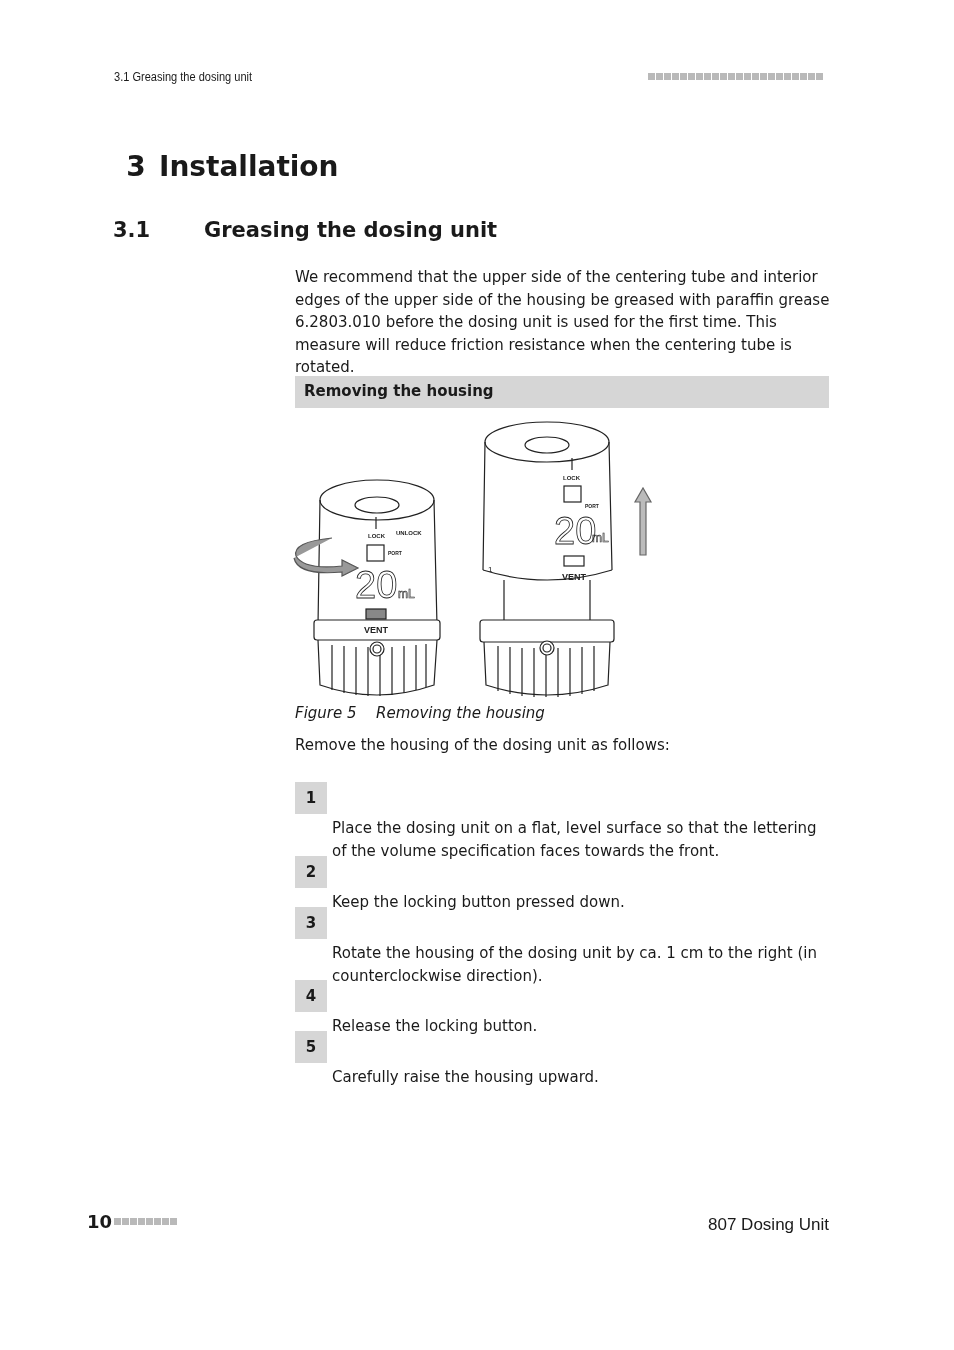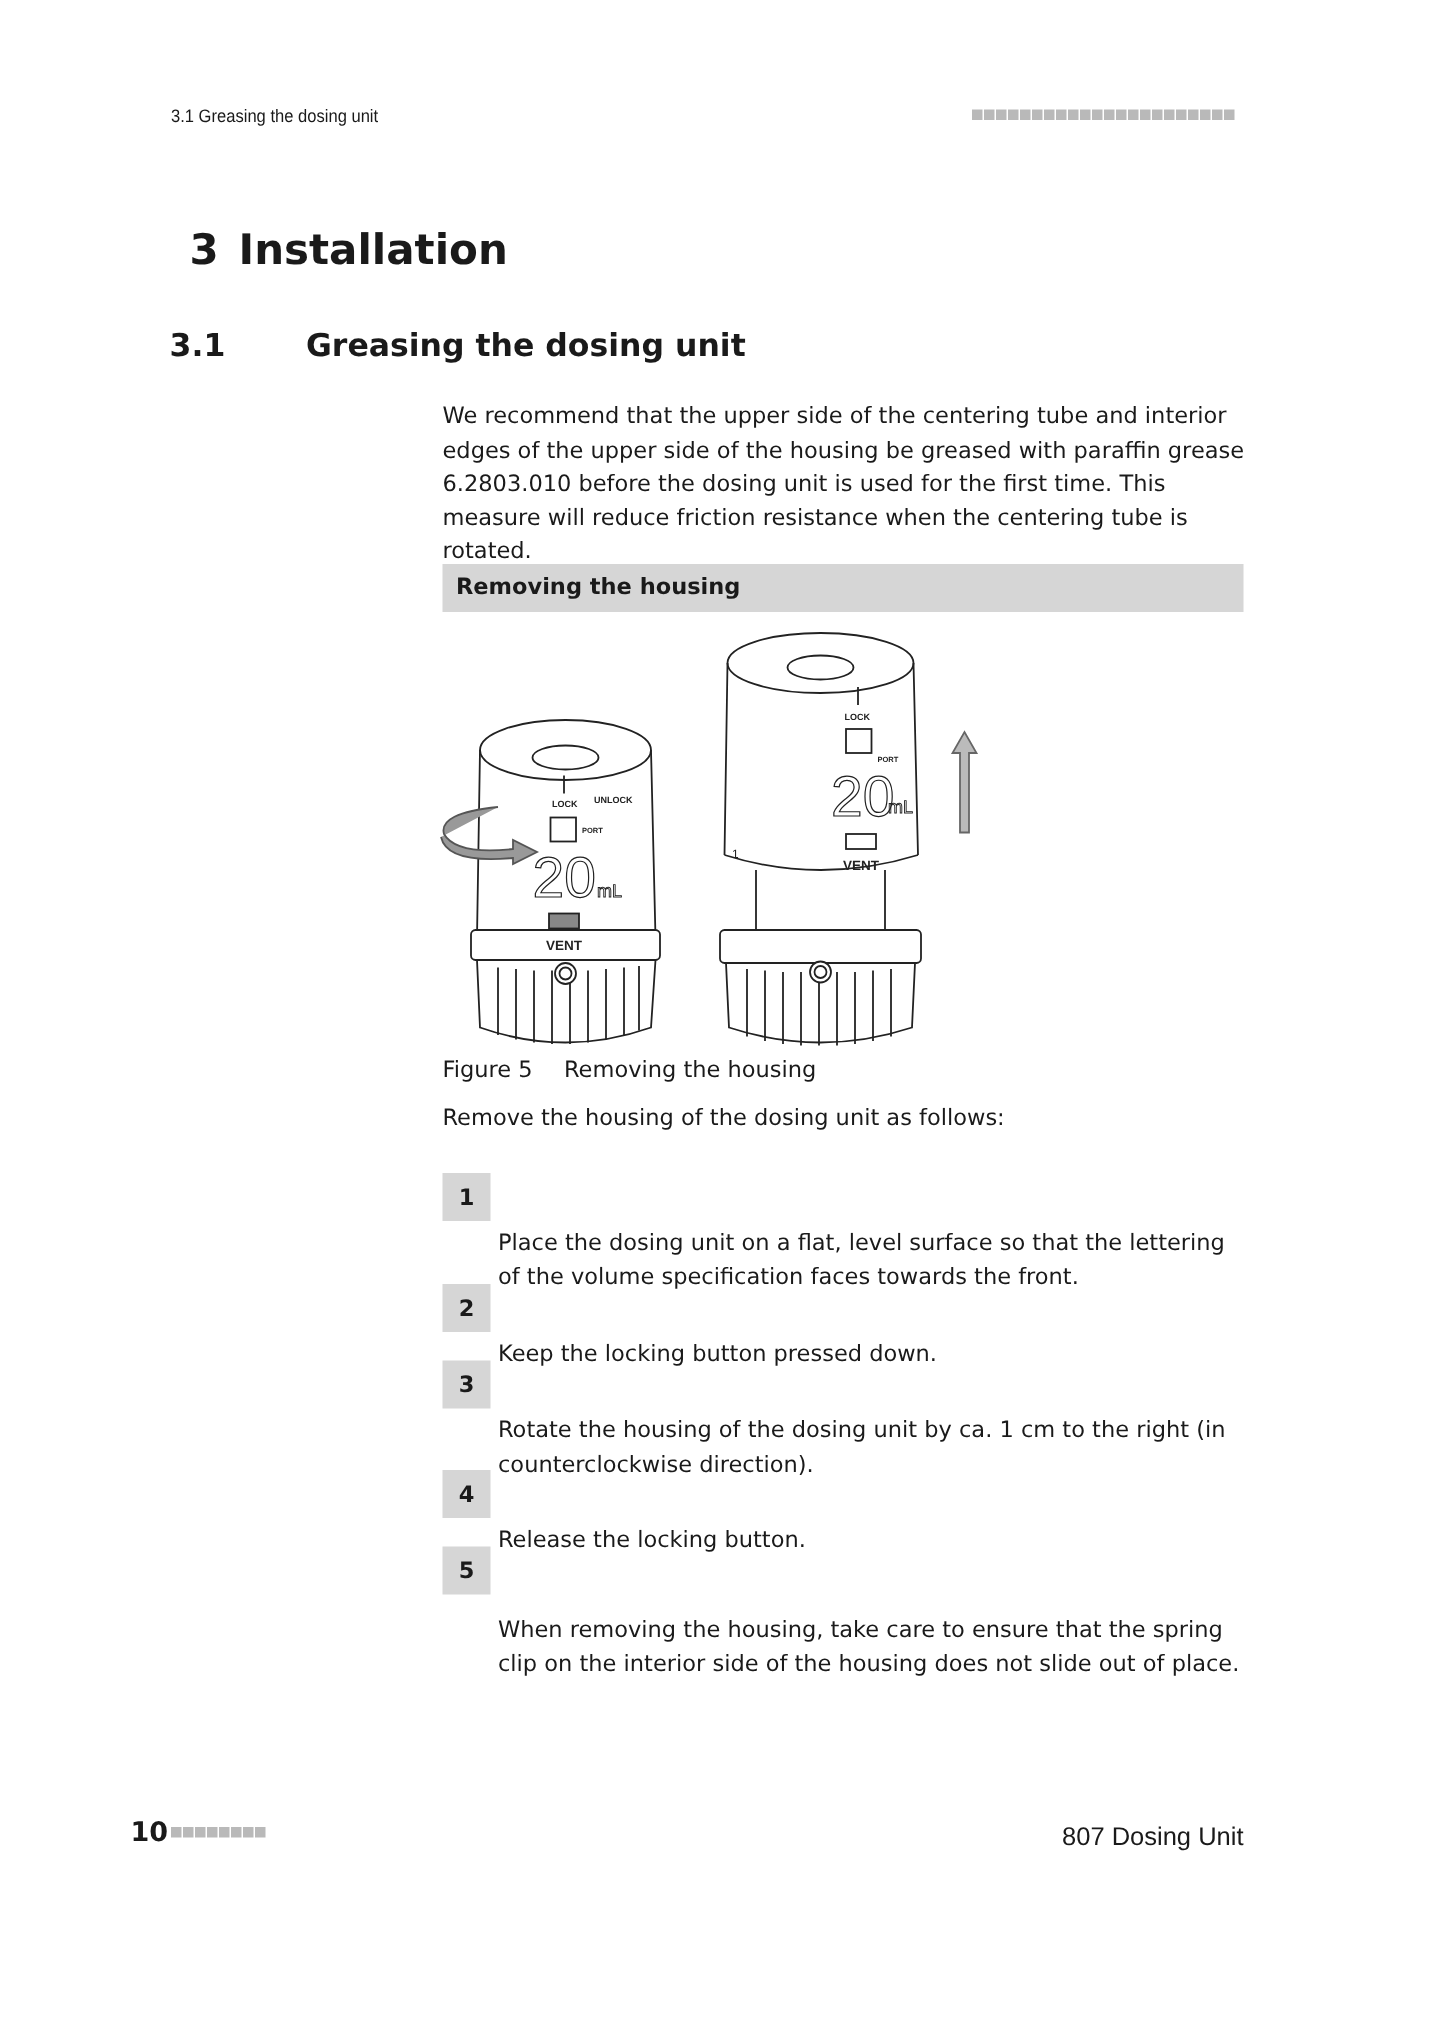--- a/index.html
+++ b/index.html
@@ -11,21 +11,21 @@
   .dots span { display: inline-block; width: 7px; height: 7px; background: #b9b9b9; }
   .head-dots { left: 648px; top: 73px; }
   .h1 { left: 113px; top: 150px; font-size: 28px; font-weight: bold; text-align: center; }
   .h1 .num { display: inline-block; width: 46px; }
   .h2 { left: 113px; top: 218px; font-size: 21px; font-weight: bold; }
   .h2 .num { display: inline-block; width: 91px; }
   .intro { left: 295px; top: 266px; width: 540px; font-size: 15px; line-height: 22.5px; }
   .subhead { left: 295px; top: 376px; width: 534px; height: 32px; background: #d6d6d6; }
   .subhead span { position: absolute; left: 9px; top: 6px; font-size: 15px; font-weight: bold; }
   .figure { left: 292px; top: 420px; width: 380px; height: 285px; }
-  .caption { left: 295px; top: 704px; font-size: 15px; }
+  .caption { left: 295px; top: 704px; font-size: 15px; font-style: italic; }
   .caption .fignum { display: inline-block; width: 81px; }
   .lead { left: 295px; top: 736px; font-size: 15px; }
   .step { left: 295px; width: 540px; display: flex; }
   .step .badge { width: 32px; height: 32px; background: #d6d6d6; font-weight: bold; font-size: 15px;
                  display: flex; align-items: center; justify-content: center; flex: none; }
   .step .txt { margin-left: 5px; font-size: 15px; line-height: 22.5px; padding-top: 4px; width: 500px; margin-top: 31px; }
   .step .note { margin-top: 9px; }
   .page-num { left: 87px; top: 1211px; font-size: 18px; font-weight: bold; }
   .foot-dots { left: 114px; top: 1218px; }
   .doc-title { right: 125px; top: 1215px; font-size: 17px; font-family: "Liberation Sans", sans-serif; }
@@ -143,21 +143,21 @@
   <div class="badge">3</div>
   <div class="txt">Rotate the housing of the dosing unit by ca. 1 cm to the right (in counterclockwise direction).</div>
 </div>
 <div class="abs step" style="top:980px">
   <div class="badge">4</div>
   <div class="txt">Release the locking button.</div>
 </div>
 <div class="abs step" style="top:1031px">
   <div class="badge">5</div>
   <div class="txt">
-    <div class="note">When removing the housing, take care to ensure that the spring clip on the interior side of the housing does not slide out of place.</div>
+    <div>Carefully raise the housing upward.</div>
   </div>
 </div>
 
 <div class="abs page-num">10</div>
 <div class="abs dots foot-dots" id="footDots">
     <span></span>
     <span></span>
     <span></span>
     <span></span>
     <span></span>

